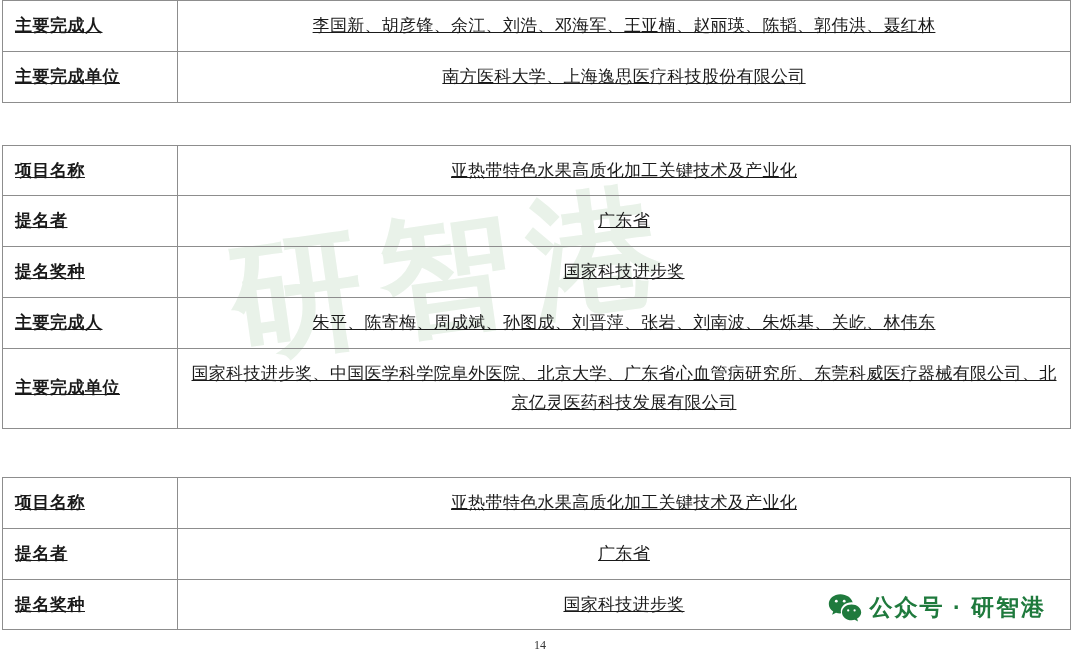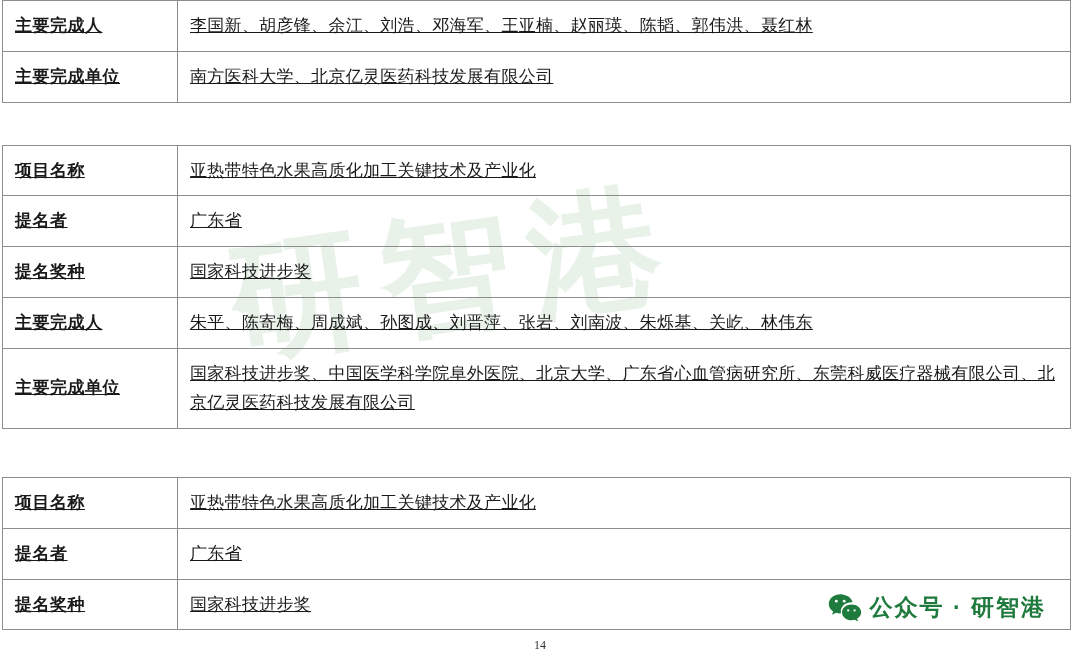--- a/index.html
+++ b/index.html
@@ -67,20 +67,21 @@
     font-weight: bold;
     font-size: 17.5px;
     letter-spacing: 0.5px;
     white-space: nowrap;
   }
 
   td.value {
     font-weight: normal;
     font-size: 17px;
     letter-spacing: 0.3px;
+    text-align: center;
   }
 
   .spacer {
     height: 42px;
   }
   .spacer-tall {
     height: 48px;
   }
 
   
@@ -127,21 +128,21 @@
   <div class="tables">
 
     <table class="doc-table">
       <tbody>
           <tr>
         <td class="label">主要完成人</td>
         <td class="value">李国新、胡彦锋、余江、刘浩、邓海军、王亚楠、赵丽瑛、陈韬、郭伟洪、聂红林</td>
       </tr>
       <tr>
         <td class="label">主要完成单位</td>
-        <td class="value">南方医科大学、北京亿灵医药科技发展有限公司</td>
+        <td class="value">南方医科大学、上海逸思医疗科技股份有限公司</td>
       </tr>
     </tbody>
       </table>
 
     <div class="spacer"></div>
 
     <table class="doc-table">
       <tbody>
           <tr>
         <td class="label">项目名称</td>

